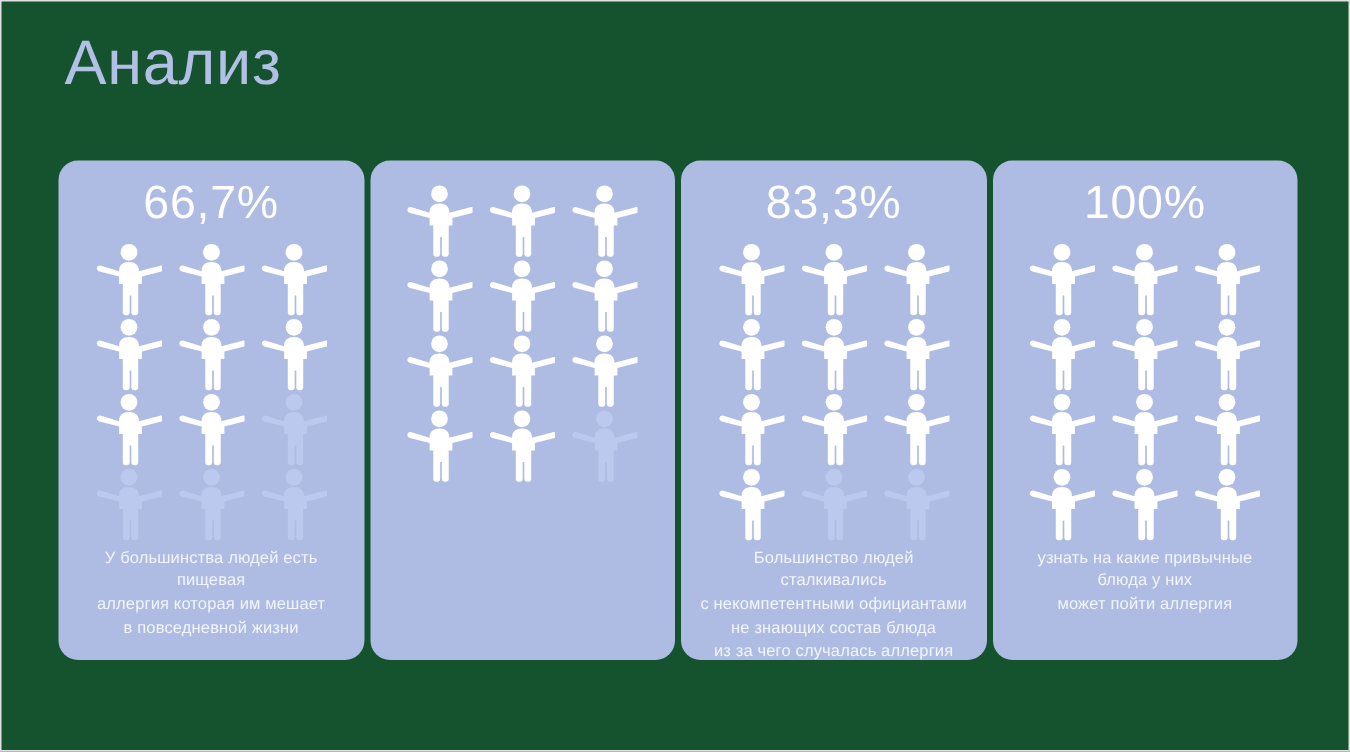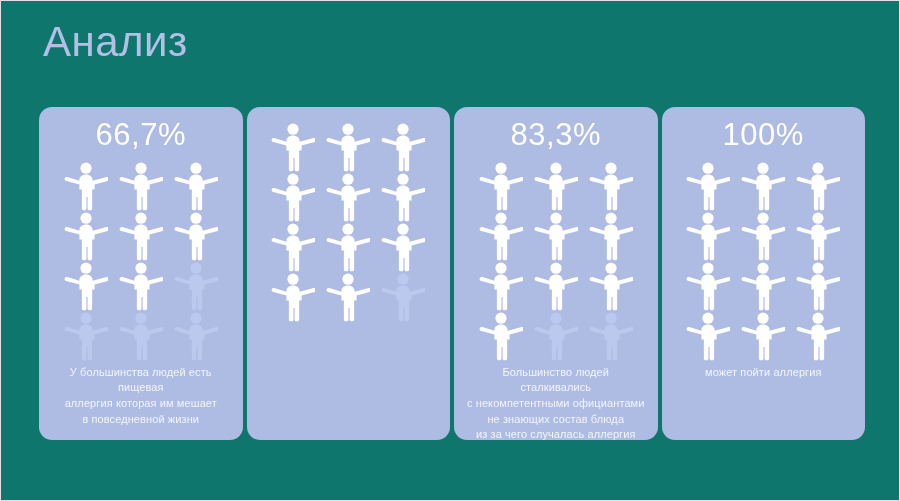--- a/index.html
+++ b/index.html
@@ -11,21 +11,21 @@
     width: 900px;
     height: 501px;
     overflow: hidden;
     font-family: "Liberation Sans", sans-serif;
   }
 
   .slide {
     position: relative;
     width: 900px;
     height: 501px;
-    background: #0f766e;
+    background: #14532d;
     box-sizing: border-box;
     border: 1px solid #e2e2e4;
     overflow: hidden;
   }
 
   .slide-title {
     position: absolute;
     left: 42px;
     top: 18px;
     font-size: 42px;
@@ -321,18 +321,19 @@
           <svg class="person on" viewBox="0 0 44 50" xmlns="http://www.w3.org/2000/svg" aria-hidden="true">
             <circle cx="22" cy="7.2" r="5.6"></circle>
             <path d="M22 13.6c-4.0 0-6.6 2.3-6.6 5.6v0.6L3.4 16.1c-1.3-0.35-2.45 0.25-2.75 1.35 -0.3 1.1 0.35 2.2 1.65 2.55L15.4 23.4v5.0h2.45v19.0c0 1.0 0.8 1.8 1.8 1.8h1.0 c1.0 0 1.8-0.8 1.8-1.8V36.0h1.1v11.4c0 1.0 0.8 1.8 1.8 1.8h1.0c1.0 0 1.8-0.8 1.8-1.8V28.4h2.45v-5.0l13.1-3.4c1.3-0.35 1.95-1.45 1.65-2.55 -0.3-1.1-1.45-1.7 -2.75-1.35L28.6 19.8v-0.6c0-3.3-2.6-5.6-6.6-5.6z"></path>
           </svg>
           <svg class="person on" viewBox="0 0 44 50" xmlns="http://www.w3.org/2000/svg" aria-hidden="true">
             <circle cx="22" cy="7.2" r="5.6"></circle>
             <path d="M22 13.6c-4.0 0-6.6 2.3-6.6 5.6v0.6L3.4 16.1c-1.3-0.35-2.45 0.25-2.75 1.35 -0.3 1.1 0.35 2.2 1.65 2.55L15.4 23.4v5.0h2.45v19.0c0 1.0 0.8 1.8 1.8 1.8h1.0 c1.0 0 1.8-0.8 1.8-1.8V36.0h1.1v11.4c0 1.0 0.8 1.8 1.8 1.8h1.0c1.0 0 1.8-0.8 1.8-1.8V28.4h2.45v-5.0l13.1-3.4c1.3-0.35 1.95-1.45 1.65-2.55 -0.3-1.1-1.45-1.7 -2.75-1.35L28.6 19.8v-0.6c0-3.3-2.6-5.6-6.6-5.6z"></path>
           </svg>
         </div>
         <div class="card-caption">
+          <div>узнать на какие привычные блюда у них</div>
           <div>может пойти аллергия</div>
         </div>
       </div>
     </div>
 
 </div>
 
 </body></html>

